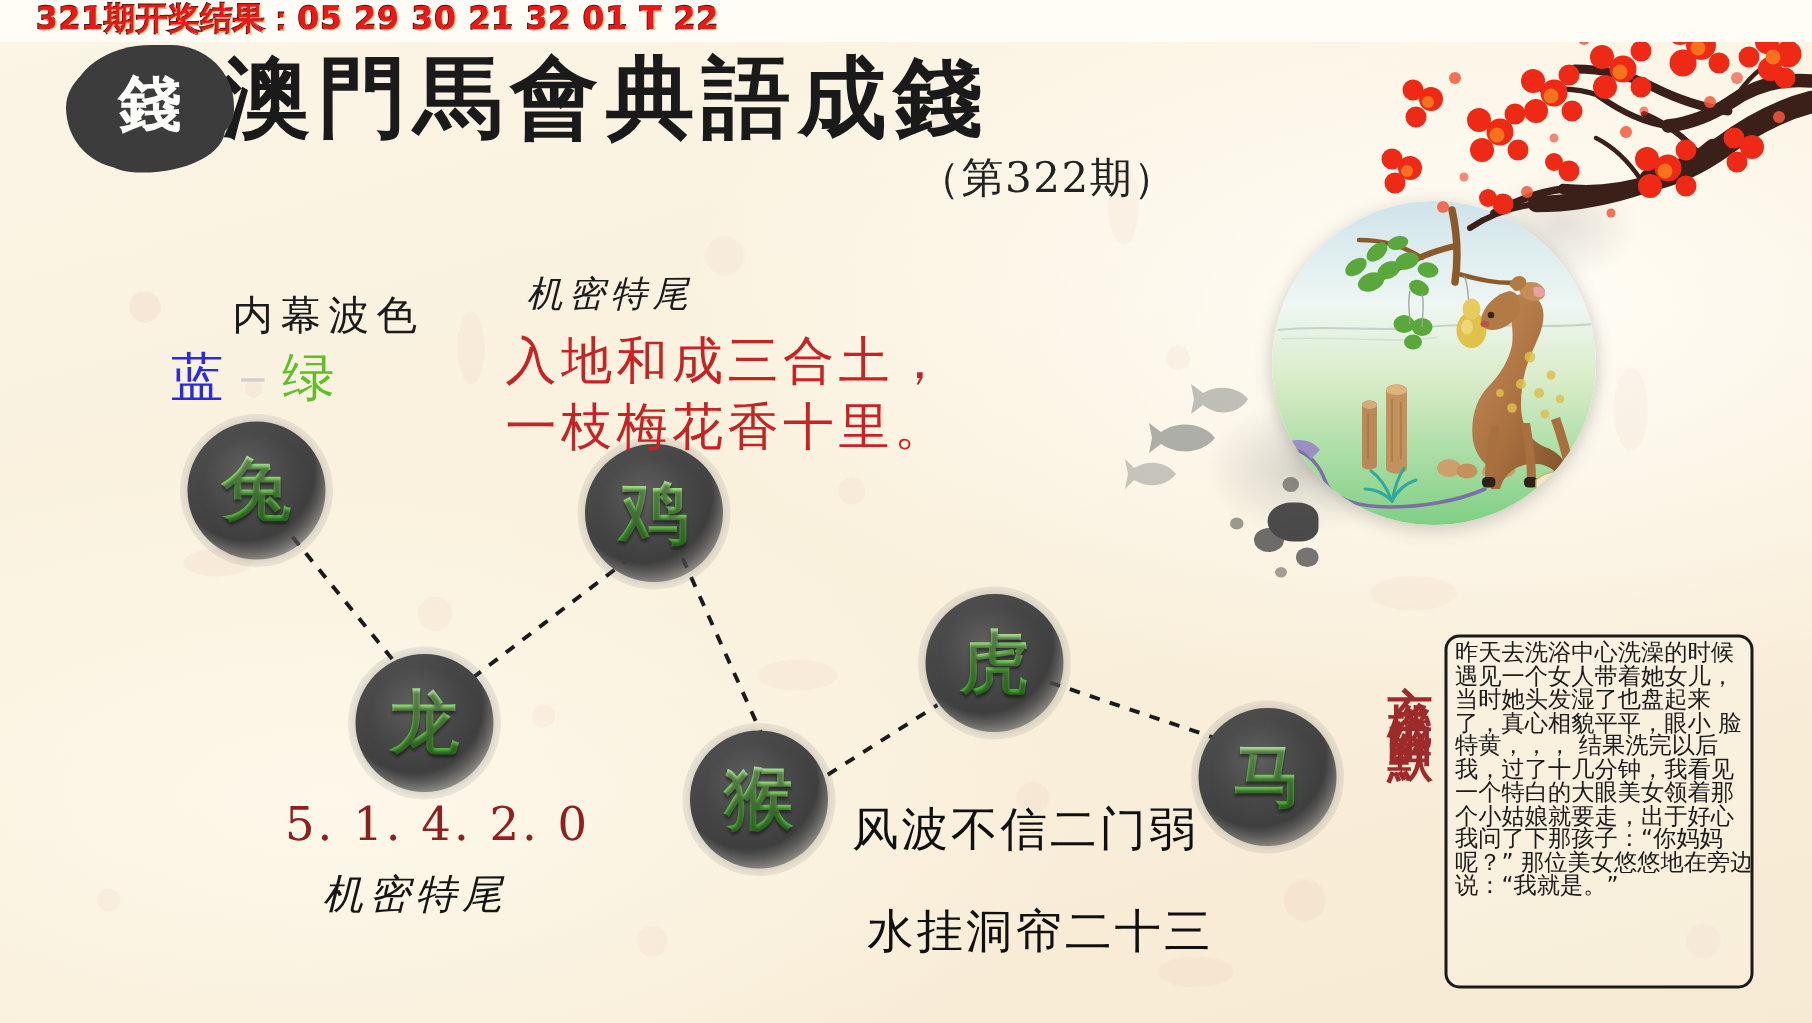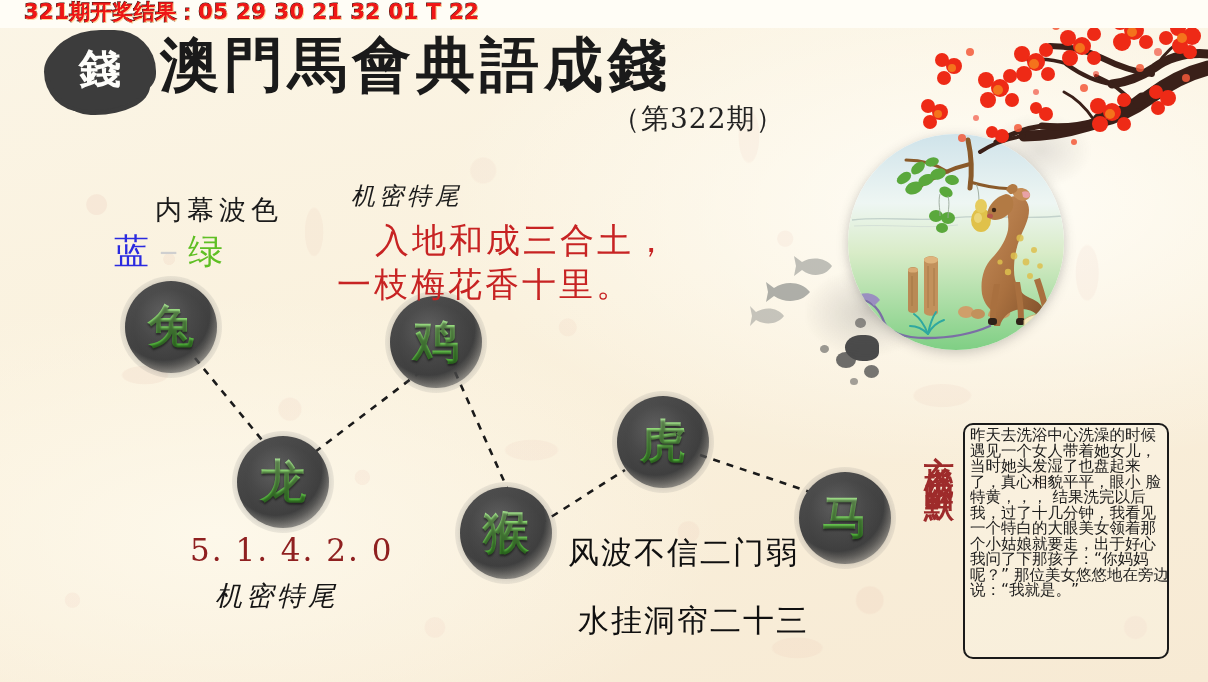--- a/index.html
+++ b/index.html
@@ -88,21 +88,21 @@
   .seal-char{
     position:absolute;inset:0;
     display:flex;align-items:center;justify-content:center;
     color:#fdfdfa;font-size:42px;font-weight:700;
     font-family:"DejaVu Serif","Liberation Serif",serif;
     padding-bottom:2px;
   }
 
   
   .title{
-    position:absolute;left:160px;top:26px;
+    position:absolute;left:148px;top:26px;
     font-family:"DejaVu Serif","Liberation Serif",serif;
     font-weight:700;
     font-size:59px;
     letter-spacing:5px;
     color:#1a1a1a;
     white-space:nowrap;
     z-index:22;
   }
   .issue{
     position:absolute;left:612px;top:100px;
@@ -173,21 +173,21 @@
   .bose-colors .c2{color:#5fbf24;}
 
   .poem-head{
     left:351px;top:180px;
     font-family:"DejaVu Serif","Liberation Serif",serif;
     font-size:24px;color:#1b1b1b;letter-spacing:4px;font-style:italic;
   }
   .poem-1{
     left:337px;top:218px;
     font-family:"DejaVu Serif","Liberation Serif",serif;
-    font-size:34px;color:#c72323;letter-spacing:3px;margin-left:38px;
+    font-size:34px;color:#c72323;letter-spacing:3px;
   }
   .poem-2{
     left:337px;top:262px;
     font-family:"DejaVu Serif","Liberation Serif",serif;
     font-size:34px;color:#c72323;letter-spacing:3px;
   }
 
   .numbers{
     left:190px;top:532px;
     font-family:"DejaVu Serif","Liberation Serif",serif;

